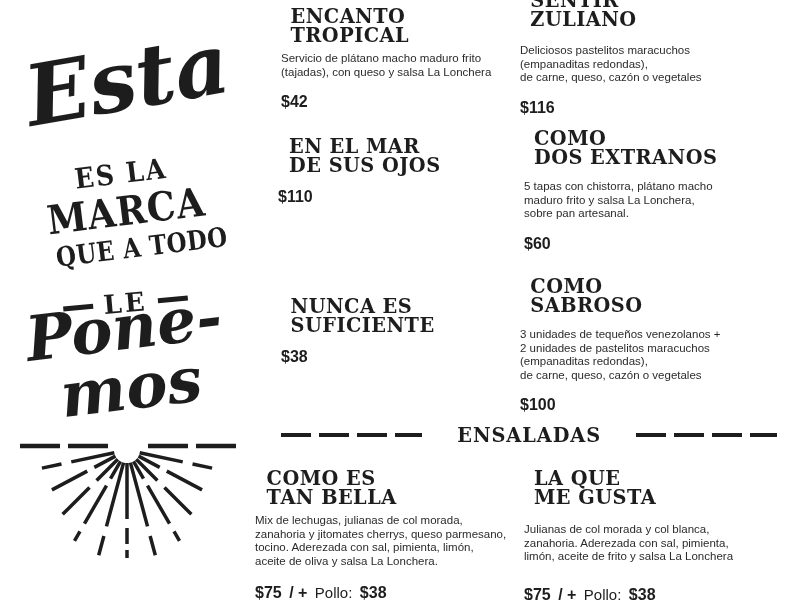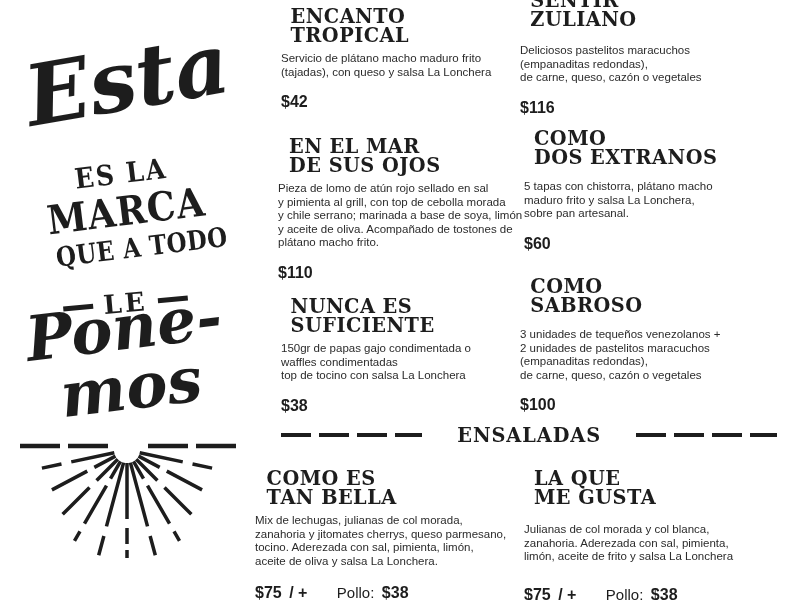--- a/index.html
+++ b/index.html
@@ -35,21 +35,21 @@
   .pos-3 .item-desc{margin-top:14px;}
   .pos-4{left:281px;top:296px;width:238px;}
   .pos-5{left:520px;top:276px;width:258px;}
   .pos-5 .item-desc{margin-top:14px;}
   .pos-6{left:255px;top:468px;width:290px;}
   .pos-6 .item-price{margin-top:16px;}
   .pos-7{left:524px;top:468px;width:250px;}
   .pos-7 .item-desc{margin-top:17px;}
   .pos-7 .item-price{margin-top:22px;}
   .p-sep{margin:0 3px;}
-  .p-label{font-weight:400;font-size:15px;margin-right:3px;margin-left:22px;}
+  .p-label{font-weight:400;font-size:15px;margin-right:3px;}
 
   
   .divider{
     position:absolute;left:281px;top:424px;width:496px;
     display:flex;align-items:center;gap:29px;
   }
   .divider-label{
     margin:0;font-family:"DejaVu Serif","Liberation Serif",serif;
     font-weight:700;font-size:21px;line-height:22px;letter-spacing:1px;
     transform:scaleX(.92);white-space:nowrap;
@@ -149,43 +149,35 @@
 ZULIANO</h3>
     <p class="item-desc">Deliciosos pastelitos maracuchos
 (empanaditas redondas),
 de carne, queso, cazón o vegetales</p>
     <div class="item-price">$116</div>
   </section>
 
   <section class="item pos-2">
     <h3 class="item-title">EN EL MAR
 DE SUS OJOS</h3>
-    <p class="item-desc">Pieza de lomo de atún rojo sellado en sal
-y pimienta al grill, con top de cebolla morada
-y chile serrano; marinada a base de soya, limón
-y aceite de oliva. Acompañado de tostones de
-plátano macho frito.</p>
     <div class="item-price">$110</div>
   </section>
 
   <section class="item pos-3">
     <h3 class="item-title">COMO
 DOS EXTRANOS</h3>
     <p class="item-desc">5 tapas con chistorra, plátano macho
 maduro frito y salsa La Lonchera,
 sobre pan artesanal.</p>
     <div class="item-price">$60</div>
   </section>
 
   <section class="item pos-4">
     <h3 class="item-title">NUNCA ES
 SUFICIENTE</h3>
-    <p class="item-desc">150gr de papas gajo condimentada o
-waffles condimentadas
-top de tocino con salsa La Lonchera</p>
     <div class="item-price">$38</div>
   </section>
 
   <section class="item pos-5">
     <h3 class="item-title">COMO
 SABROSO</h3>
     <p class="item-desc">3 unidades de tequeños venezolanos +
 2 unidades de pastelitos maracuchos
 (empanaditas redondas),
 de carne, queso, cazón o vegetales</p>

